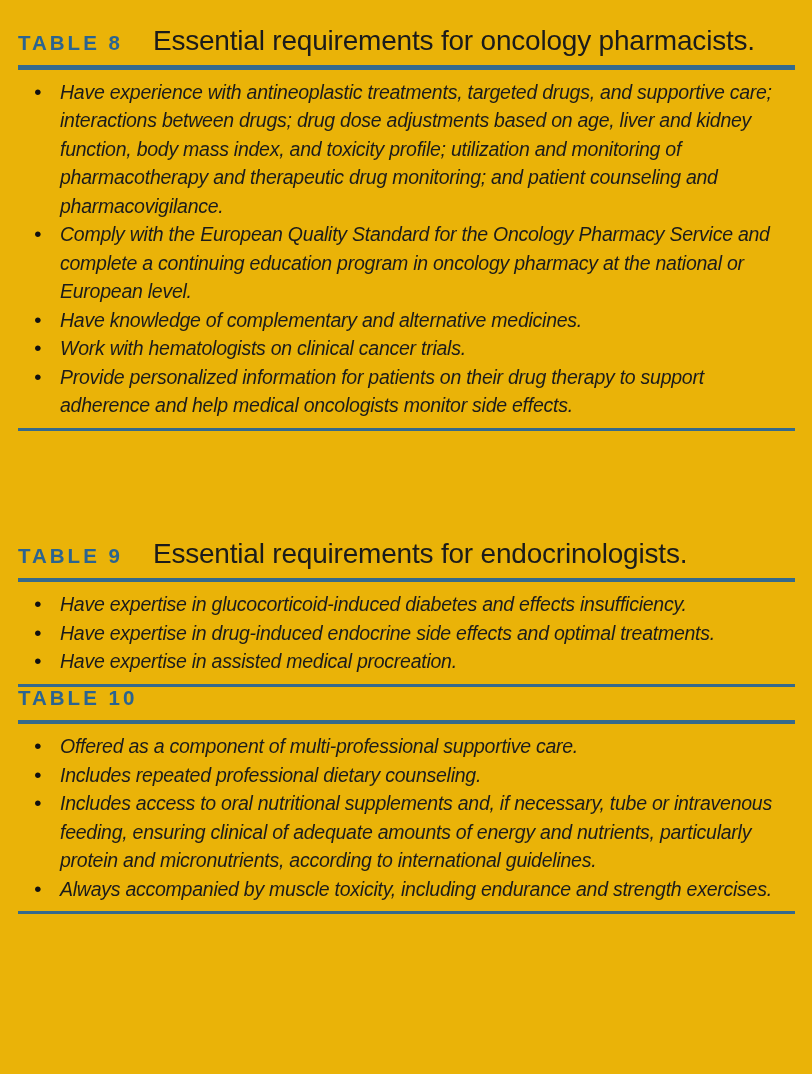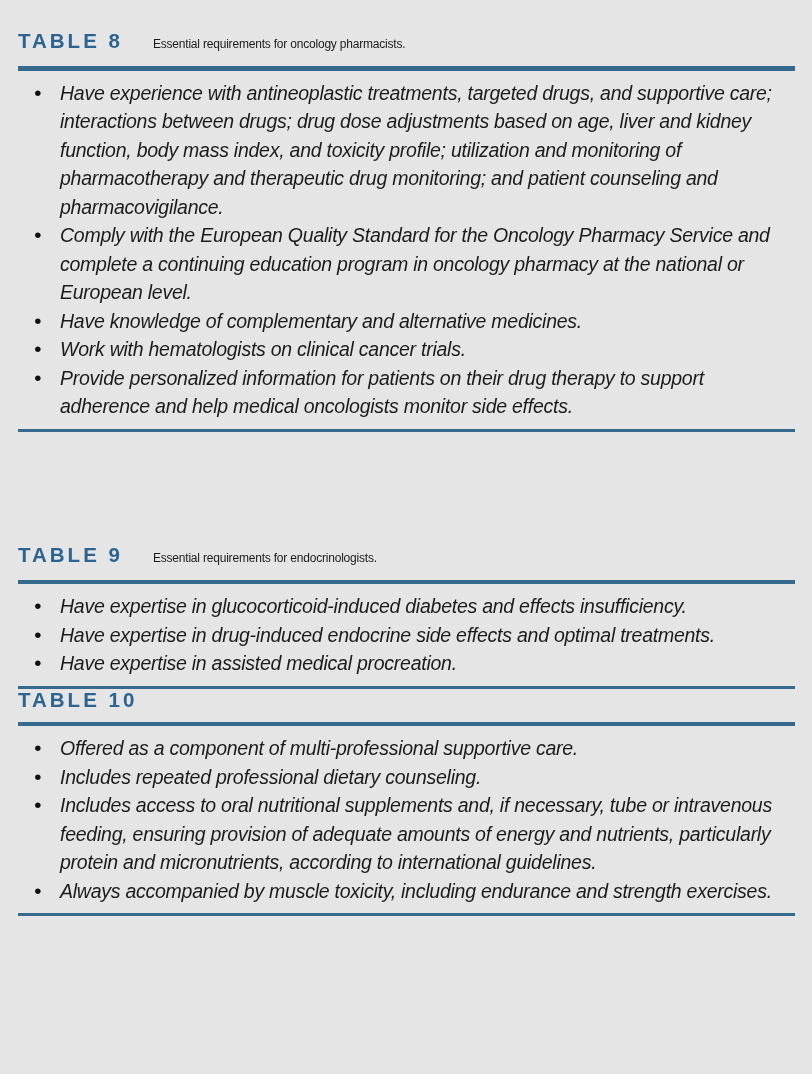--- a/index.html
+++ b/index.html
@@ -6,40 +6,40 @@
     margin: 0;
     padding: 0;
     background: #ffffff;
   }
   .page {
     position: relative;
     width: 812px;
     height: 1074px;
     box-sizing: border-box;
     padding: 30px 17px 8px 18px;
-    background: #e5e5e5;
+    background: #eab308;
     font-family: "Liberation Sans", sans-serif;
     color: var(--text, #1b1b1b);
     overflow: hidden;
   }
   .table-head {
     display: flex;
     align-items: baseline;
     line-height: 22px;
     white-space: nowrap;
   }
   .t-label {
     color: var(--label-blue, #2b6490);
     font-weight: bold;
     font-size: 20.5px;
     letter-spacing: 3px;
   }
   .t-caption {
     margin-left: 30px;
-    font-size: 12px;
+    font-size: 28px;
     letter-spacing: -0.2px;
     color: var(--text, #1b1b1b);
   }
   .rule {
     width: 100%;
     background: var(--rule-blue, #356a8c);
   }
   .rule-top {
     height: 4.5px;
     margin-top: 11px;
@@ -107,19 +107,19 @@
   </section>
 
   <section class="table-block third">
     <div class="table-head">
       <span class="t-label">TABLE 10</span>
     </div>
     <div class="rule rule-top"></div>
     <ul class="req-list">
       <li>Offered as a component of multi-professional supportive care.</li>
       <li>Includes repeated professional dietary counseling.</li>
-      <li>Includes access to oral nutritional supplements and, if necessary, tube or intravenous feeding, ensuring provision of adequate amounts of energy and nutrients, particularly protein and micronutrients, according to international guidelines.</li>
+      <li>Includes access to oral nutritional supplements and, if necessary, tube or intravenous feeding, ensuring clinical of adequate amounts of energy and nutrients, particularly protein and micronutrients, according to international guidelines.</li>
       <li>Always accompanied by muscle toxicity, including endurance and strength exercises.</li>
     </ul>
     <div class="rule rule-bottom"></div>
   </section>
 
 </div>
 
 </body></html>

